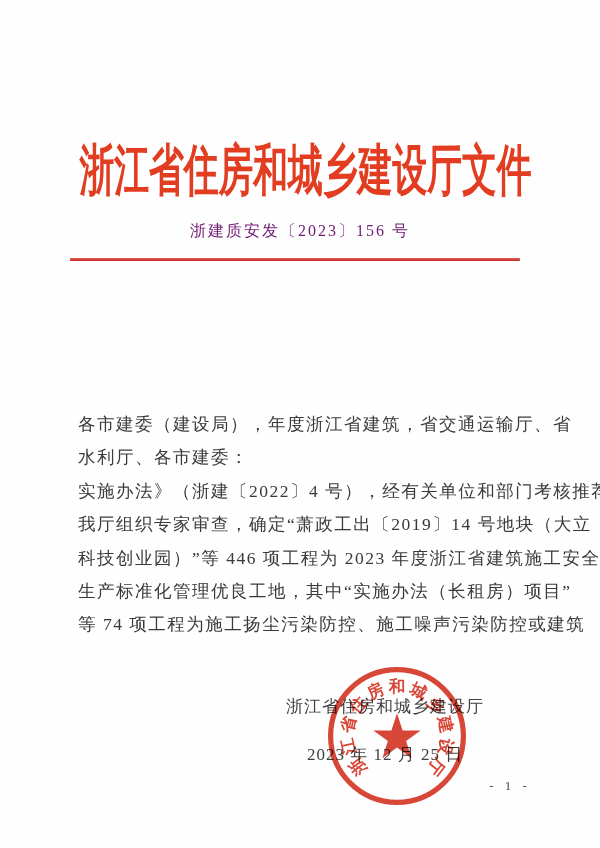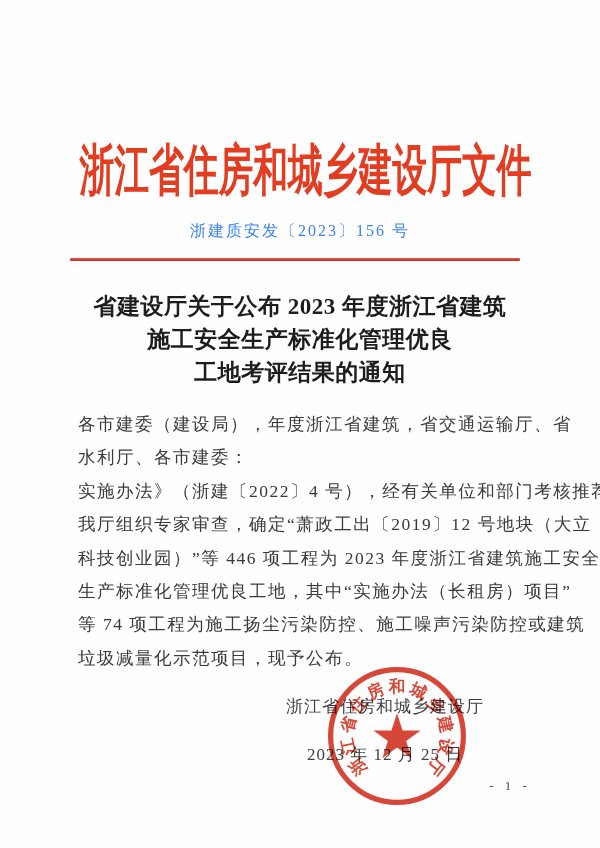--- a/index.html
+++ b/index.html
@@ -42,21 +42,21 @@
     letter-spacing:0px;
   }
   .doc-number{
     position:absolute;
     top:221px;
     left:0;
     width:600px;
     text-align:center;
     font-size:16px;
     letter-spacing:2px;
-    color:#3b82f6;
+    color:#701a75;
   }
   .red-rule{
     position:absolute;
     top:258px;
     left:70px;
     width:450px;
     height:3px;
     background:linear-gradient(to bottom,#e05a50,var(--rule-red));
     border-radius:1px;
   }
@@ -148,35 +148,29 @@
 <div class="page">
 
   <div class="header-title">
     <span class="squeeze">浙江省住房和城乡建设厅文件</span>
   </div>
 
   <div class="doc-number">浙建质安发〔2023〕156 号</div>
 
   <div class="red-rule"></div>
 
-  <div class="doc-title">
-    <div>省建设厅关于公布 2023 年度浙江省建筑</div>
-    <div>施工安全生产标准化管理优良</div>
-    <div>工地考评结果的通知</div>
-  </div>
 
   <div class="body-text">
     <div class="tline">各市建委（建设局），年度浙江省建筑，省交通运输厅、省</div>
     <div class="tline last">水利厅、各市建委：</div>
     <div class="tline">实施办法》（浙建〔2022〕4 号），经有关单位和部门考核推荐、</div>
-    <div class="tline">我厅组织专家审查，确定“萧政工出〔2019〕12 号地块（大立</div>
+    <div class="tline">我厅组织专家审查，确定“萧政工出〔2019〕14 号地块（大立</div>
     <div class="tline">科技创业园）”等 446 项工程为 2023 年度浙江省建筑施工安全</div>
     <div class="tline">生产标准化管理优良工地，其中“实施办法（长租房）项目”</div>
     <div class="tline">等 74 项工程为施工扬尘污染防控、施工噪声污染防控或建筑</div>
-    <div class="tline last">垃圾减量化示范项目，现予公布。</div>
   </div>
 
   <div class="signature">
     <div class="sig-org">浙江省住房和城乡建设厅</div>
     <div class="sig-date">2023 年 12 月 25 日</div>
   </div>
 
   <div class="seal">
     <svg viewBox="0 0 160 160">
       <circle cx="80" cy="80" r="64"></circle>

